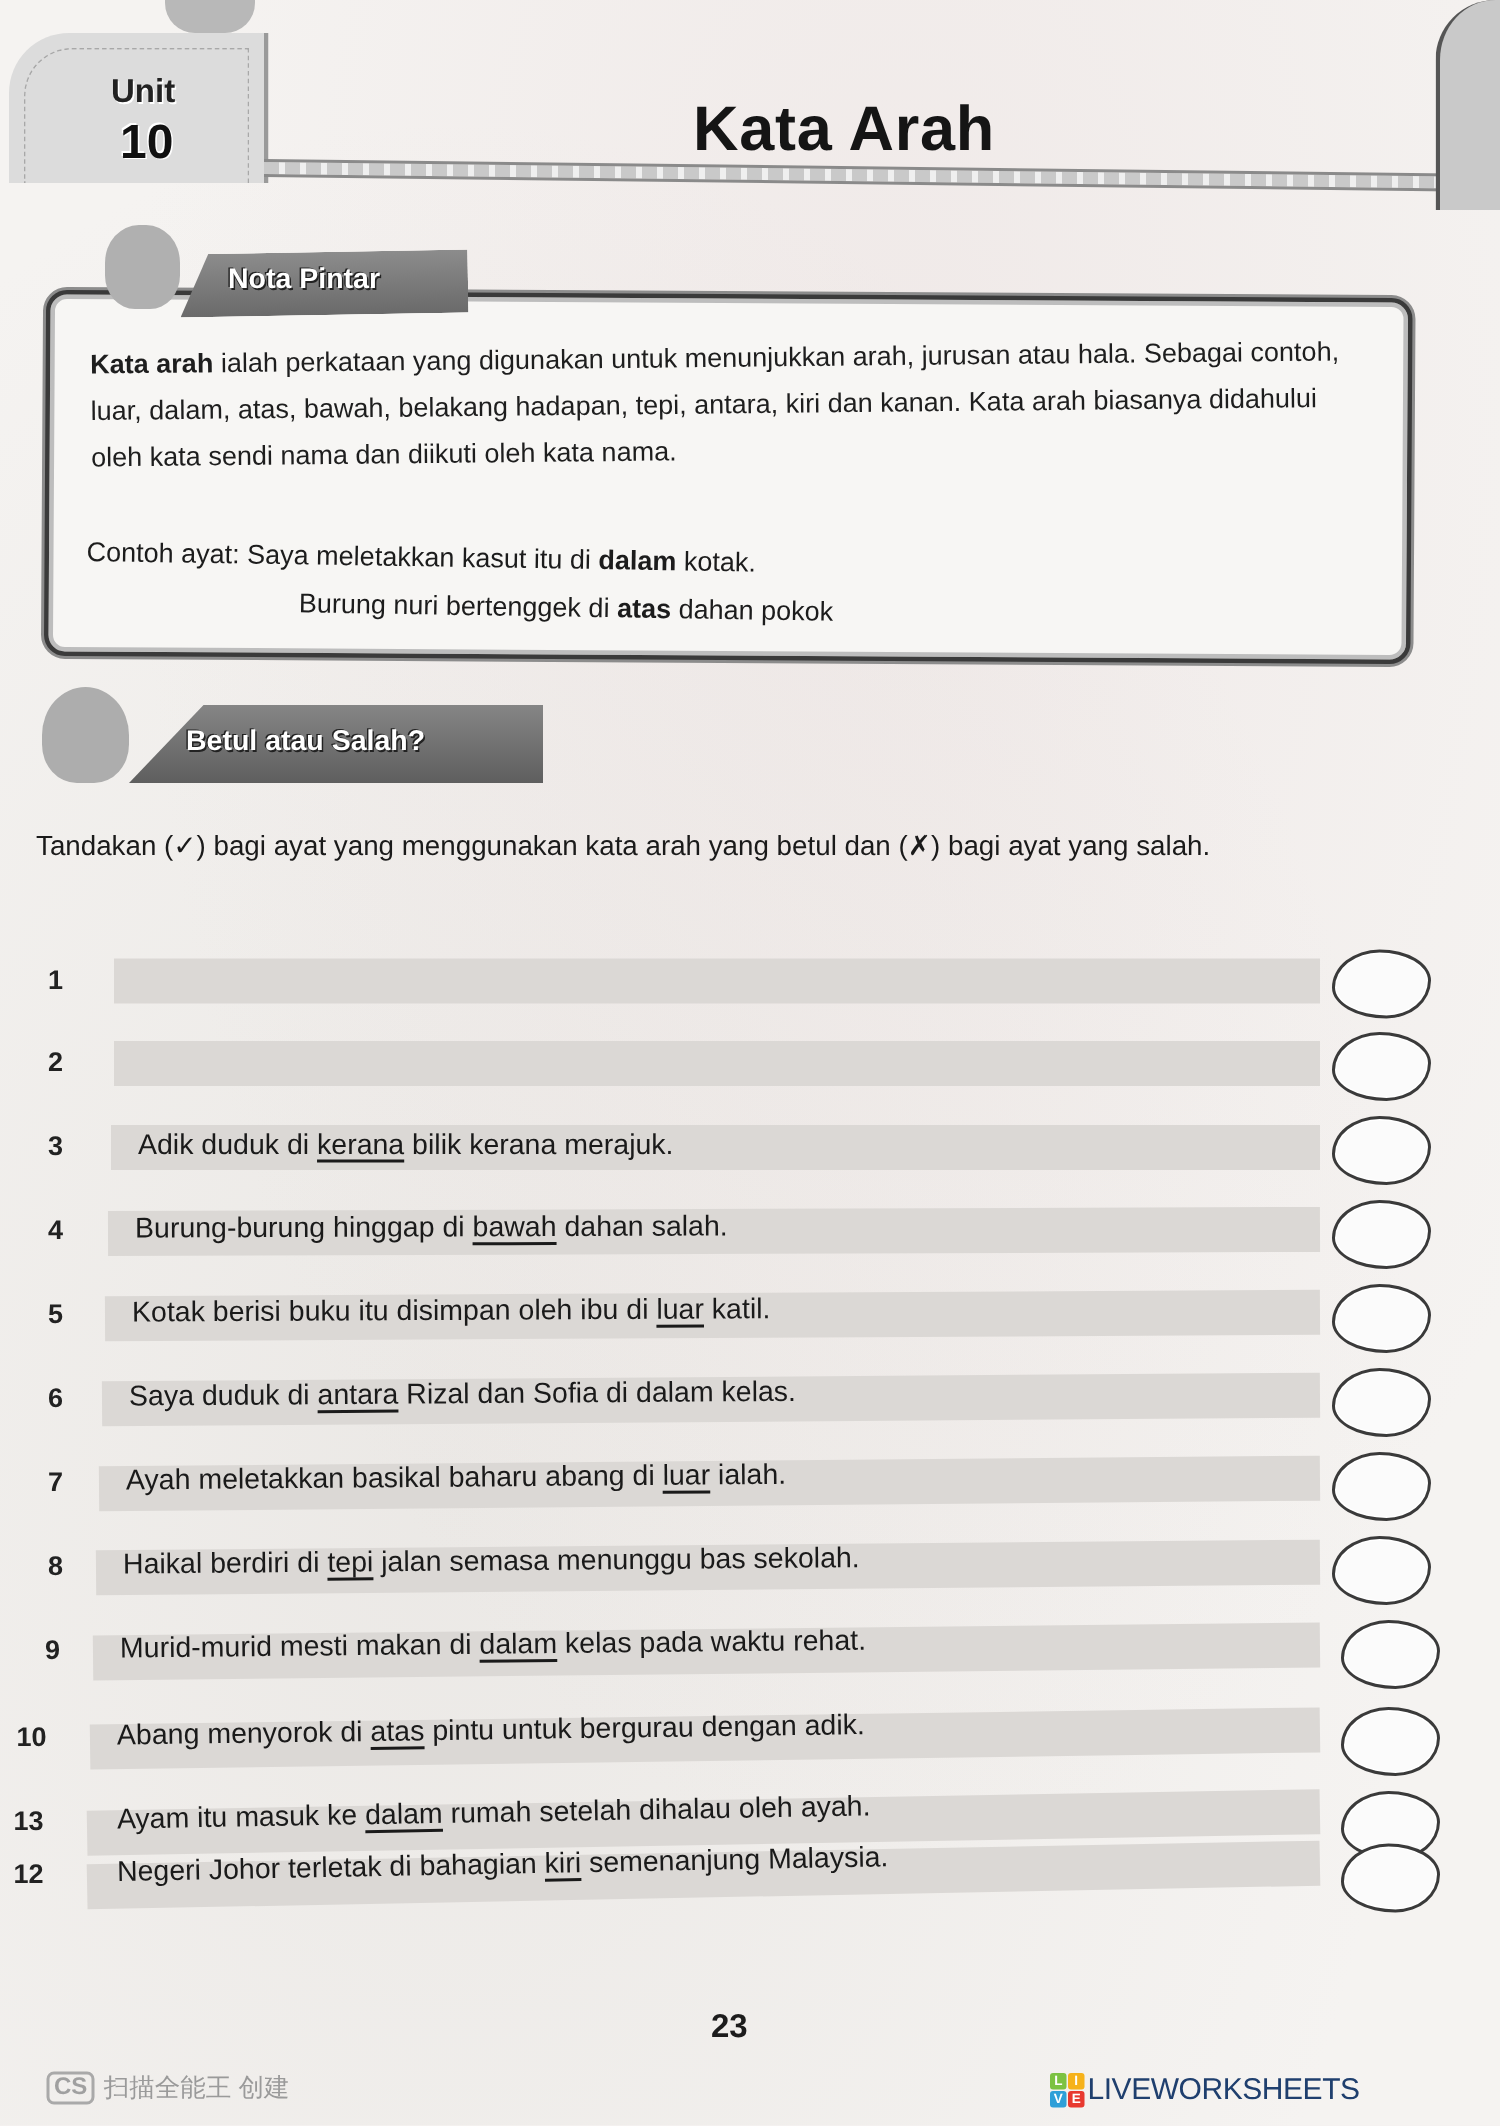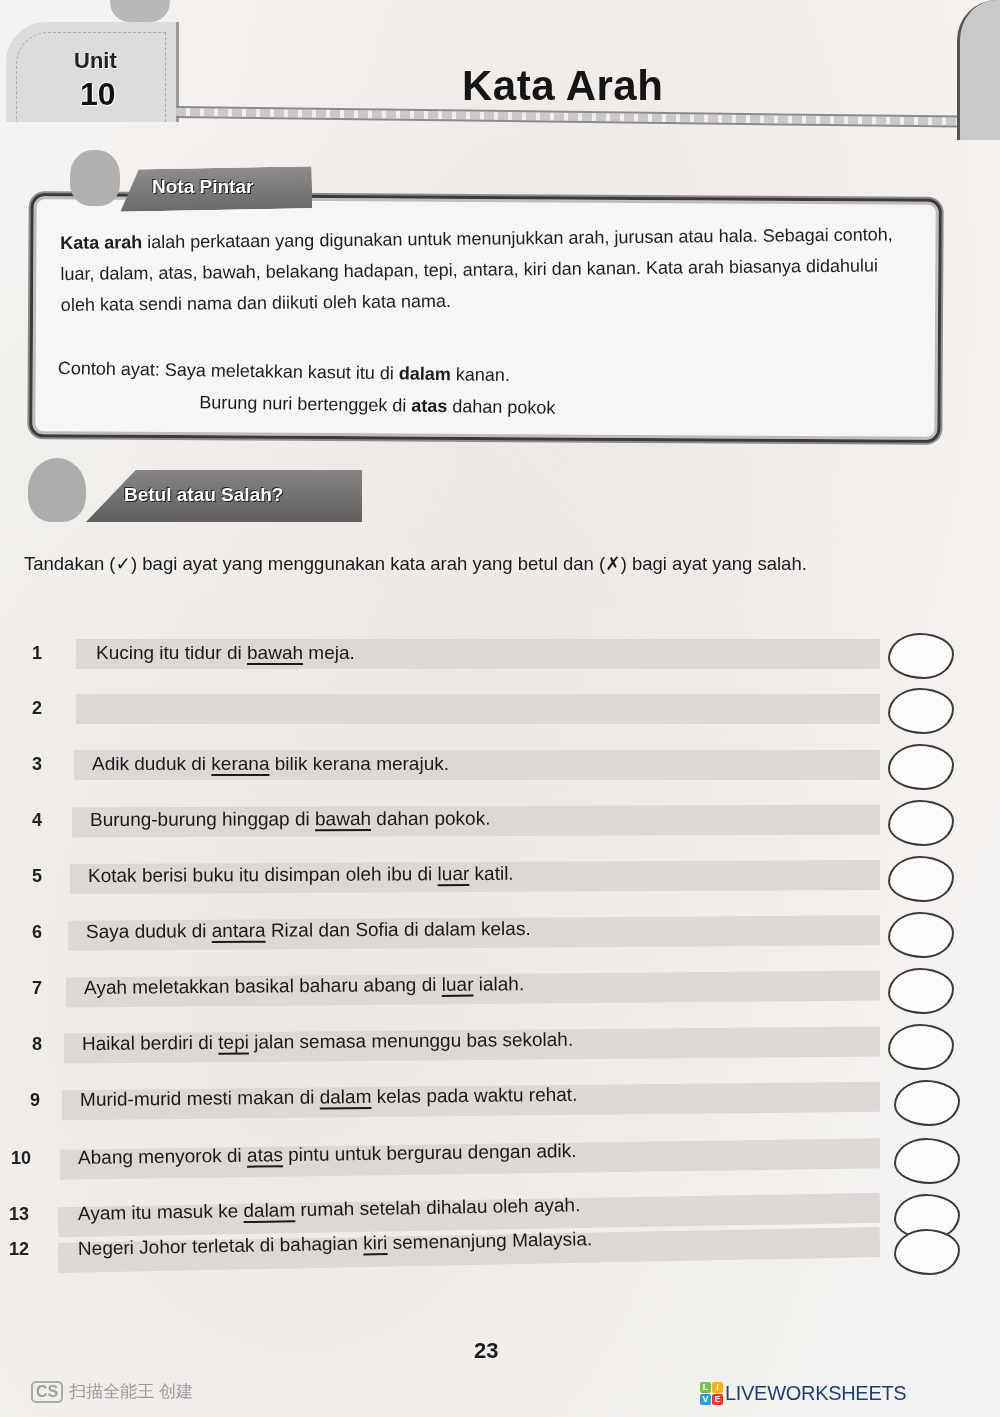--- a/index.html
+++ b/index.html
@@ -160,51 +160,50 @@
 <div class="header-rule"></div>
 <div class="page-title">Kata Arah</div>
 <div class="arch-deco"></div>
 
 <div class="note-box"></div>
 <div class="cat-icon"></div>
 <div class="note-tab"></div>
 <div class="note-tab-label">Nota Pintar</div>
 <div class="note-text"><span class="bold">Kata arah</span><span> ialah perkataan yang digunakan untuk menunjukkan arah, jurusan atau hala. Sebagai contoh, luar, dalam, atas, bawah, belakang hadapan, tepi, antara, kiri dan kanan. Kata arah biasanya didahului oleh kata sendi nama dan diikuti oleh kata nama.</span></div>
 <div class="example">
-  <div class="example-row"><span>Contoh ayat:</span><span> Saya meletakkan kasut itu di </span><b>dalam</b><span> kanan.</span></div>
+  <div class="example-row"><span>Contoh ayat:</span><span> Saya meletakkan kasut itu di </span><b>dalam</b><span> kotak.</span></div>
   <div class="example-row example-indent"><span>Burung nuri bertenggek di </span><b>atas</b><span> dahan pokok</span></div>
 </div>
 
 <div class="monkey-icon"></div>
 <div class="quiz-tab"></div>
 <div class="quiz-tab-label">Betul atau Salah?</div>
 <div class="instructions">Tandakan (✓) bagi ayat yang menggunakan kata arah yang betul dan (✗) bagi ayat yang salah.</div>
 
 <div id="questions">
     <div class="q-row" style="top: 635px;">
       <span class="q-num" style="left: 22px;">1</span>
       <div class="q-bar" style="left: 76px; width: 804px; transform: rotate(0deg);"></div>
-      <span class="q-text" style="left: 96px; transform: rotate(0deg); transform-origin: left center;"><span>Kucing itu tidur di </span><u>bawah</u><span> meja.</span></span>
       <div class="answer-cloud" style="left: 888px;"></div>
     </div>
     <div class="q-row" style="top: 690px;">
       <span class="q-num" style="left: 22px;">2</span>
       <div class="q-bar" style="left: 76px; width: 804px; transform: rotate(0deg);"></div>
       <div class="answer-cloud" style="left: 888px;"></div>
     </div>
     <div class="q-row" style="top: 746px;">
       <span class="q-num" style="left: 22px;">3</span>
       <div class="q-bar" style="left: 74px; width: 806px; transform: rotate(0deg);"></div>
       <span class="q-text" style="left: 92px; transform: rotate(0deg); transform-origin: left center;"><span>Adik duduk di </span><u>kerana</u><span> bilik kerana merajuk.</span></span>
       <div class="answer-cloud" style="left: 888px;"></div>
     </div>
     <div class="q-row" style="top: 802px;">
       <span class="q-num" style="left: 22px;">4</span>
       <div class="q-bar" style="left: 72px; width: 808px; transform: rotate(-0.2deg);"></div>
-      <span class="q-text" style="left: 90px; transform: rotate(-0.2deg); transform-origin: left center;"><span>Burung-burung hinggap di </span><u>bawah</u><span> dahan pokok.</span></span>
+      <span class="q-text" style="left: 90px; transform: rotate(-0.2deg); transform-origin: left center;"><span>Burung-burung hinggap di </span><u>bawah</u><span> dahan salah.</span></span>
       <div class="answer-cloud" style="left: 888px;"></div>
     </div>
     <div class="q-row" style="top: 858px;">
       <span class="q-num" style="left: 22px;">5</span>
       <div class="q-bar" style="left: 70px; width: 810px; transform: rotate(-0.3deg);"></div>
       <span class="q-text" style="left: 88px; transform: rotate(-0.3deg); transform-origin: left center;"><span>Kotak berisi buku itu disimpan oleh ibu di </span><u>luar</u><span> katil.</span></span>
       <div class="answer-cloud" style="left: 888px;"></div>
     </div>
     <div class="q-row" style="top: 914px;">
       <span class="q-num" style="left: 22px;">6</span>

